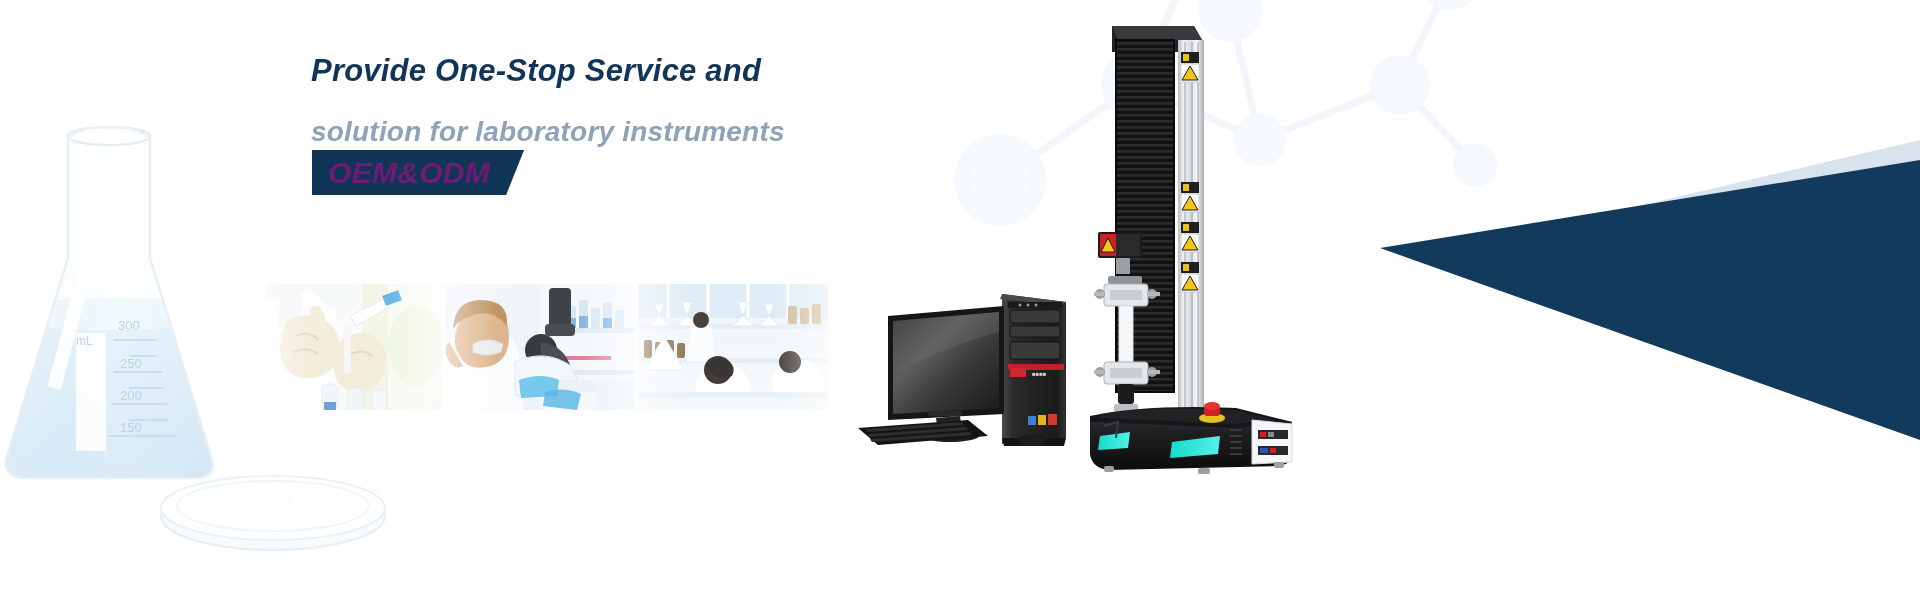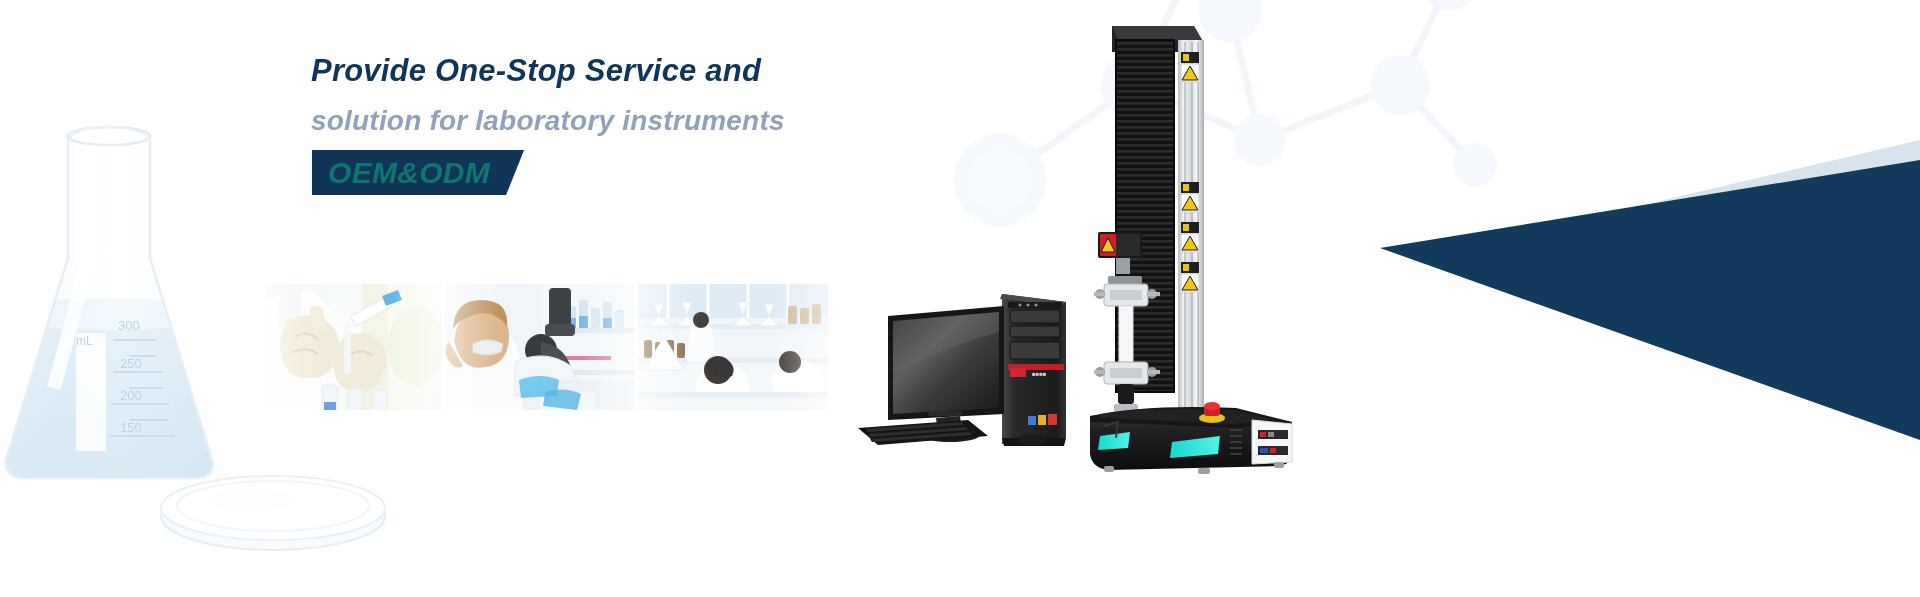--- a/index.html
+++ b/index.html
@@ -13,30 +13,30 @@
 
   
   .glass-wrap { position:absolute; left:-10px; top:108px; width:300px; height:400px; }
   .flask-body { position:absolute; left:0; top:0; width:240px; height:380px; }
   .petri { position:absolute; left:168px; top:348px; width:230px; height:100px; }
 
   
   .headline { position:absolute; left:311px; top:55px; width:760px; }
   .h-line1 { font-size:31px; font-style:italic; font-weight:bold; color:#103556;
     letter-spacing:.2px; line-height:1.0; }
-  .h-line2 { margin-top:21px; font-size:28px; font-style:italic; font-weight:bold;
+  .h-line2 { margin-top:32px; font-size:28px; font-style:italic; font-weight:bold;
     color:#8fa2ba; letter-spacing:.2px; line-height:1.0; }
 
   .badge { position:absolute; left:312px; top:150px; height:45px; }
   .badge-shape { position:relative; height:45px; display:inline-block; }
   .badge-bg { position:absolute; inset:0; background:#103556;
     clip-path: polygon(0 0, 100% 0, calc(100% - 18px) 100%, 0 100%); }
   .badge-txt { position:relative; display:block; padding:0 34px 0 16px;
     line-height:45px; font-size:30px; font-style:italic; font-weight:bold;
-    color:#0f766e; letter-spacing:.3px; white-space:nowrap;text-align:right; }
+    color:#701a75; letter-spacing:.3px; white-space:nowrap;text-align:right; }
 
   
   .strip { position:absolute; left:266px; top:284px; height:126px; display:flex; }
   .strip-cell { position:relative; height:126px; overflow:hidden; }
   .cell-1 { width:176px; }
   .cell-2 { width:190px; }
   .cell-3 { width:190px; }
   .cell-gap { width:3px; background:#ffffff; }
   .strip-fade { position:absolute; inset:0; pointer-events:none;
     background:linear-gradient(to right, rgba(255,255,255,.55), rgba(255,255,255,0) 28%,

